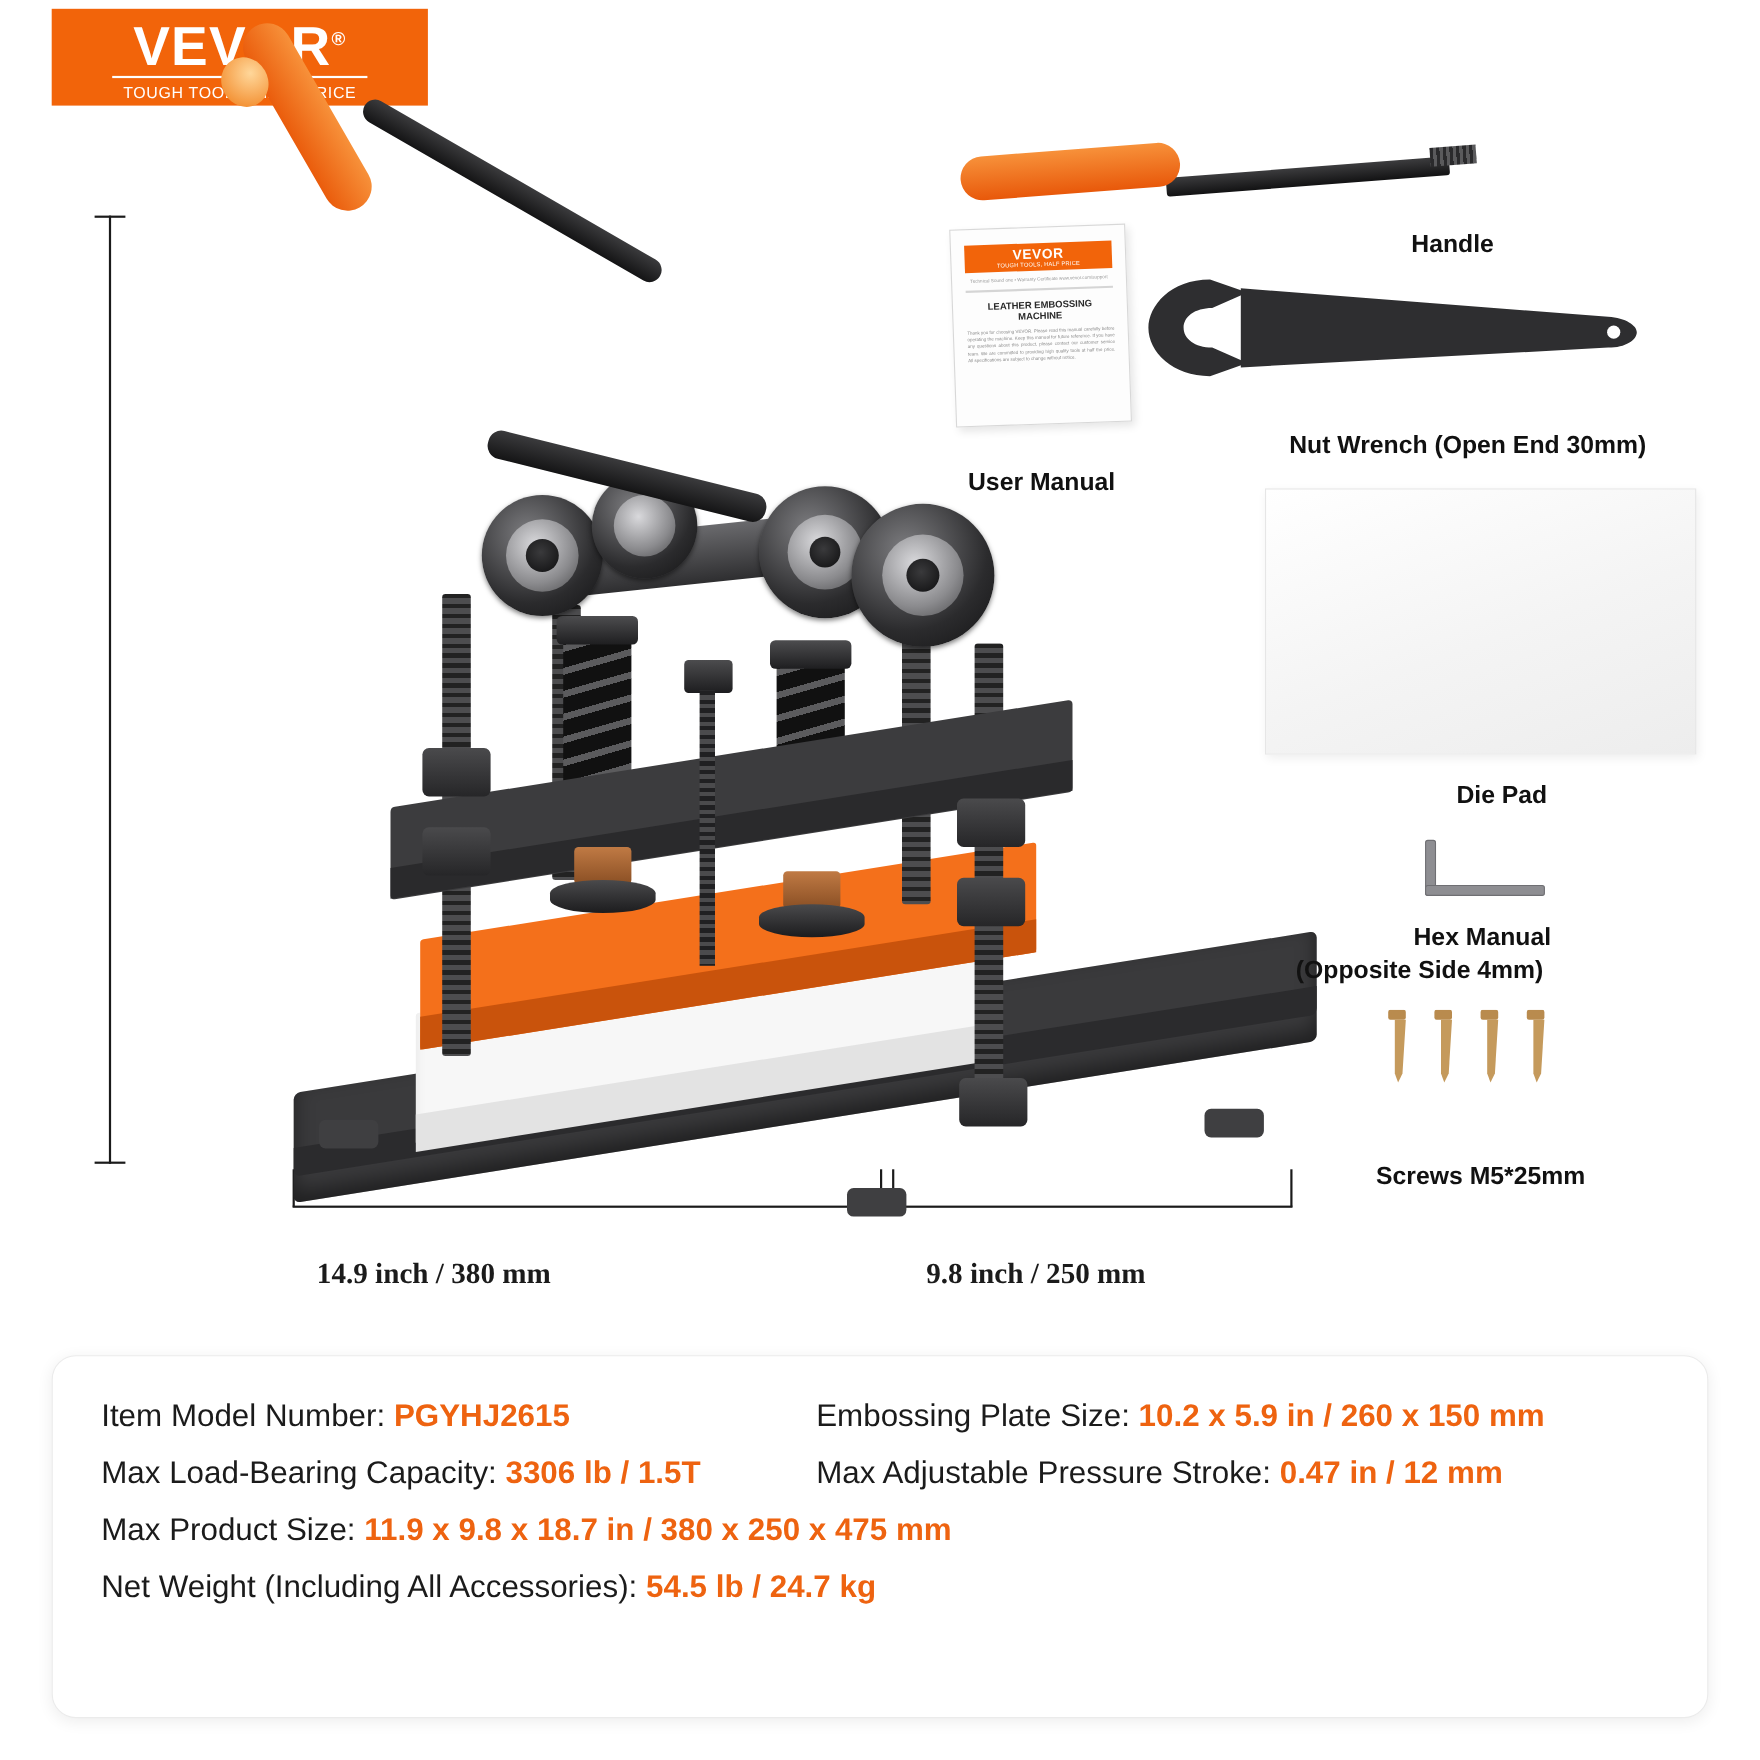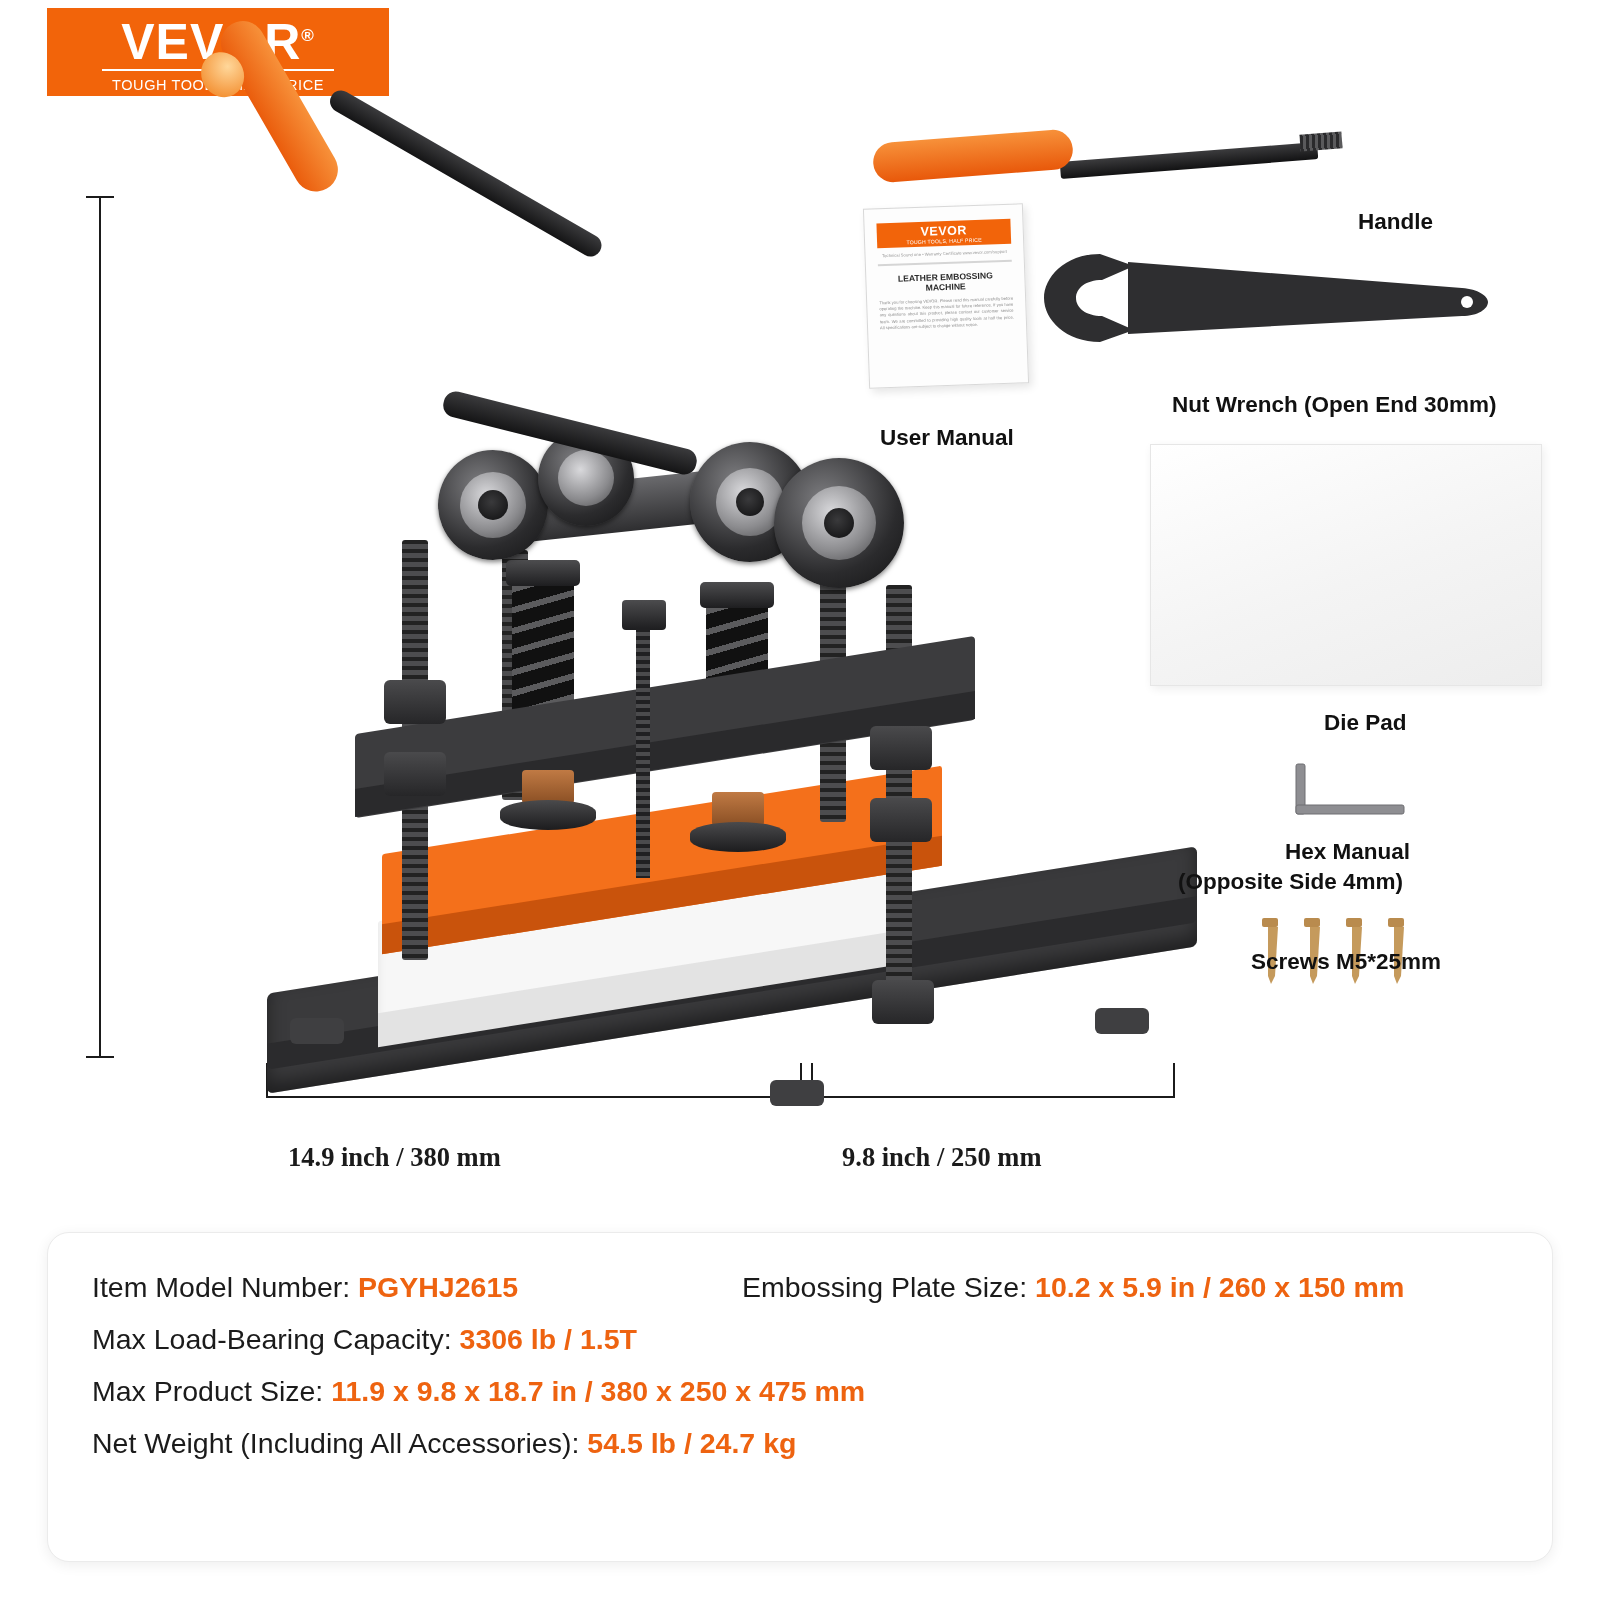--- a/index.html
+++ b/index.html
@@ -416,21 +416,21 @@
   <div class="lever2"></div>
   <div class="lever">
     <div class="grip"></div>
     <div class="grip-tip"></div>
   </div>
 </div>
 
 <div class="rod"></div>
 <div class="rod-thread"></div>
 <div class="rod-grip"></div>
-<div class="acc-label" style="left:1358px; top:209px;">Handle</div>
+<div class="acc-label" style="left:1283px; top:209px;">Handle</div>
 
 <div class="manual">
   <div class="manual-logo">
     <span>VEVOR</span>
     <small>TOUGH TOOLS, HALF PRICE</small>
   </div>
   <div style="font-size:4.2px;color:#9a9a9a;text-align:center;margin-top:5px;">Technical Sound one • Warranty Certificate www.vevor.com/support</div>
   <div class="manual-line"></div>
   <div class="manual-title">LEATHER EMBOSSING MACHINE</div>
   <div class="manual-text">Thank you for choosing VEVOR. Please read this manual carefully before operating the machine. Keep this manual for future reference. If you have any questions about this product, please contact our customer service team. We are committed to providing high quality tools at half the price. All specifications are subject to change without notice.</div>
@@ -475,39 +475,43 @@
     <g transform="translate(90,0)">
       <rect x="0" y="0" width="16" height="9" rx="2" fill="#b98b4e"></rect>
       <path d="M6 9 L16 9 L13 58 L9 66 L6 58 Z" fill="#c59a5c"></path>
     </g>
     <g transform="translate(132,0)">
       <rect x="0" y="0" width="16" height="9" rx="2" fill="#b98b4e"></rect>
       <path d="M6 9 L16 9 L13 58 L9 66 L6 58 Z" fill="#c59a5c"></path>
     </g>
   </g>
 </svg>
-<div class="acc-label" style="left:1251px; top:949px;">Screws M5*25mm</div>
+<div class="acc-label" style="left:1251px; top:1056px;">Screws M5*25mm</div>
 
 <div class="spec-panel">
   <div class="spec-row">
     <div class="spec-cell spec-col-1">
       <span class="lbl">Item Model Number:</span>
       <span class="val">PGYHJ2615</span>
     </div>
     <div class="spec-cell">
       <span class="lbl">Embossing Plate Size:</span>
       <span class="val">10.2 x 5.9 in / 260 x 150 mm</span>
     </div>
   </div>
 
   <div class="spec-row">
     <div class="spec-cell spec-col-1">
       <span class="lbl">Max Load-Bearing Capacity:</span>
       <span class="val">3306 lb / 1.5T</span>
     </div>
+    <div class="spec-cell">
+      <span class="lbl">Max Adjustable Pressure Stroke:</span>
+      <span class="val">0.47 in / 12 mm</span>
+    </div>
   </div>
 
   <div class="spec-row">
     <div class="spec-cell">
       <span class="lbl">Max Product Size:</span>
       <span class="val">11.9 x 9.8 x 18.7 in / 380 x 250 x 475 mm</span>
     </div>
   </div>
 
   <div class="spec-row">

